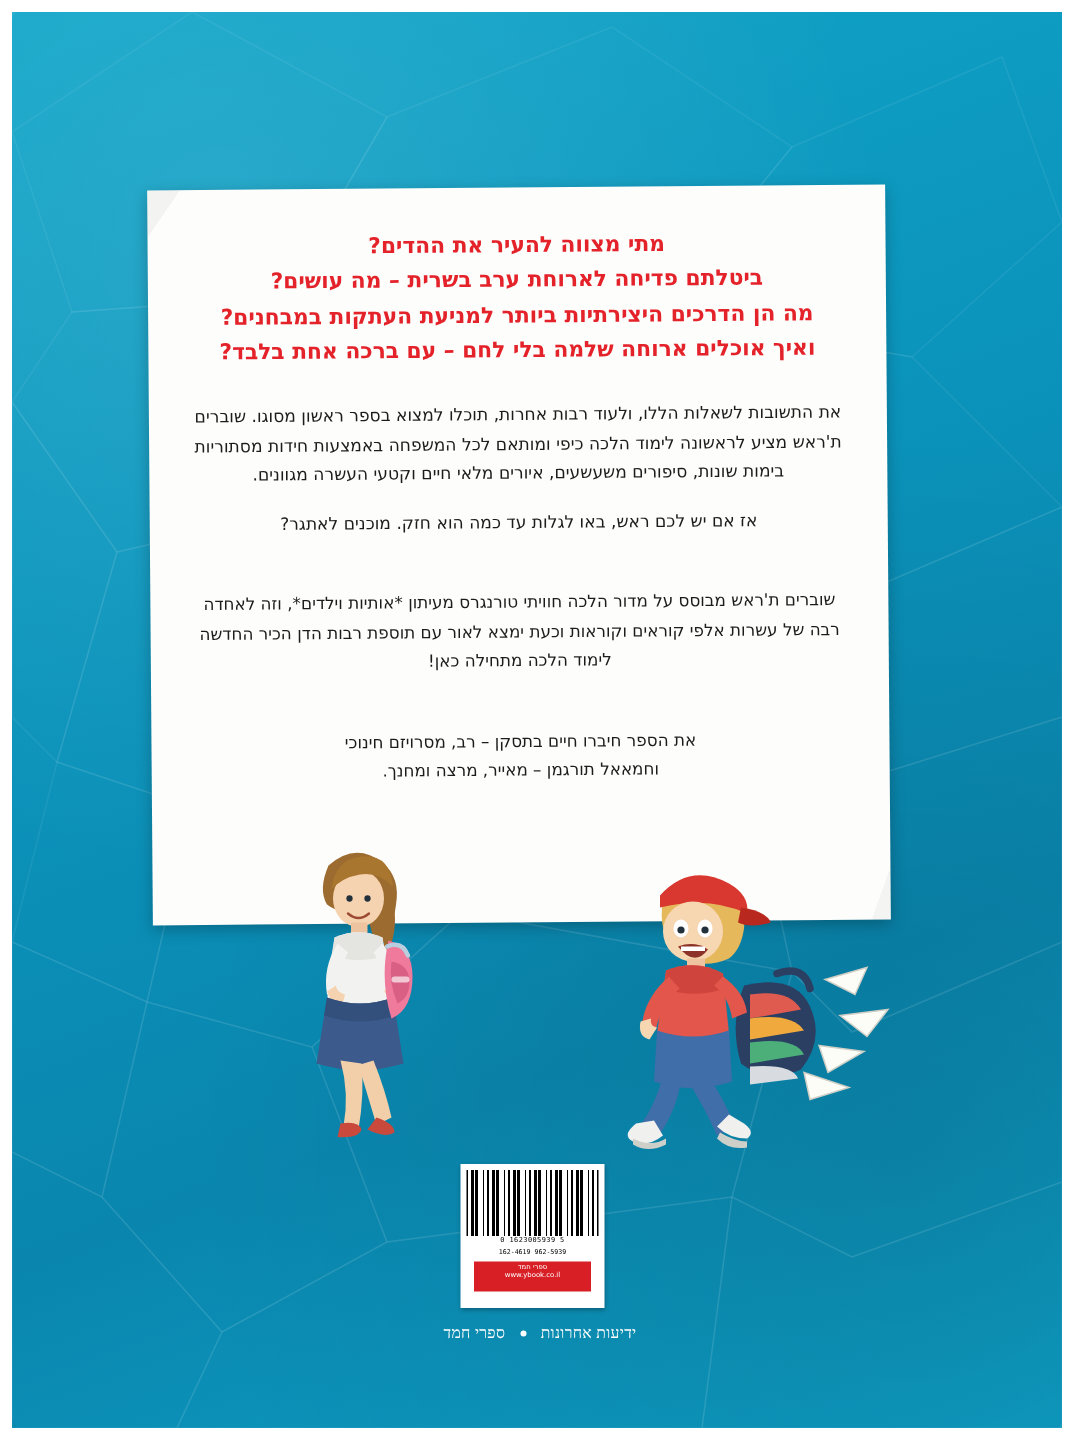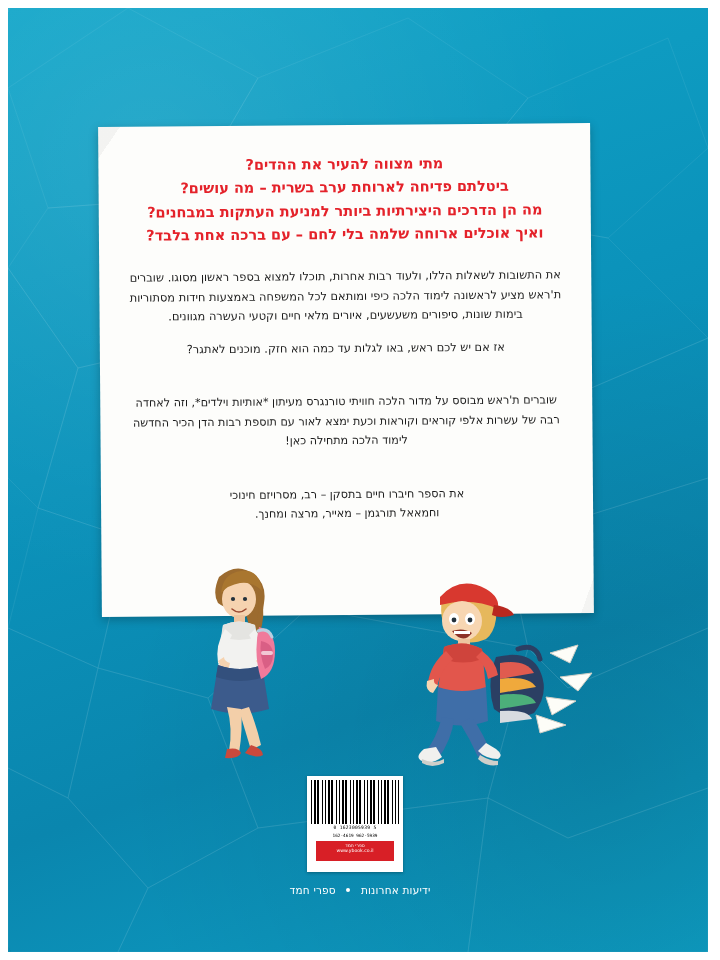--- a/index.html
+++ b/index.html
@@ -181,20 +181,21 @@
   .publisher {
     position: absolute;
     left: 0;
     top: 884px;
     width: 720px;
     text-align: center;
     color: #ffffff;
     font-size: 10.5px;
     direction: rtl;
     letter-spacing: .2px;
+    font-family: Liberation Serif, serif;
   }
   .publisher .dot {
     display: inline-block;
     width: 4px; height: 4px;
     background: #ffffff;
     border-radius: 50%;
     margin: 0 7px 2px 7px;
     vertical-align: middle;
   }
 </style>

